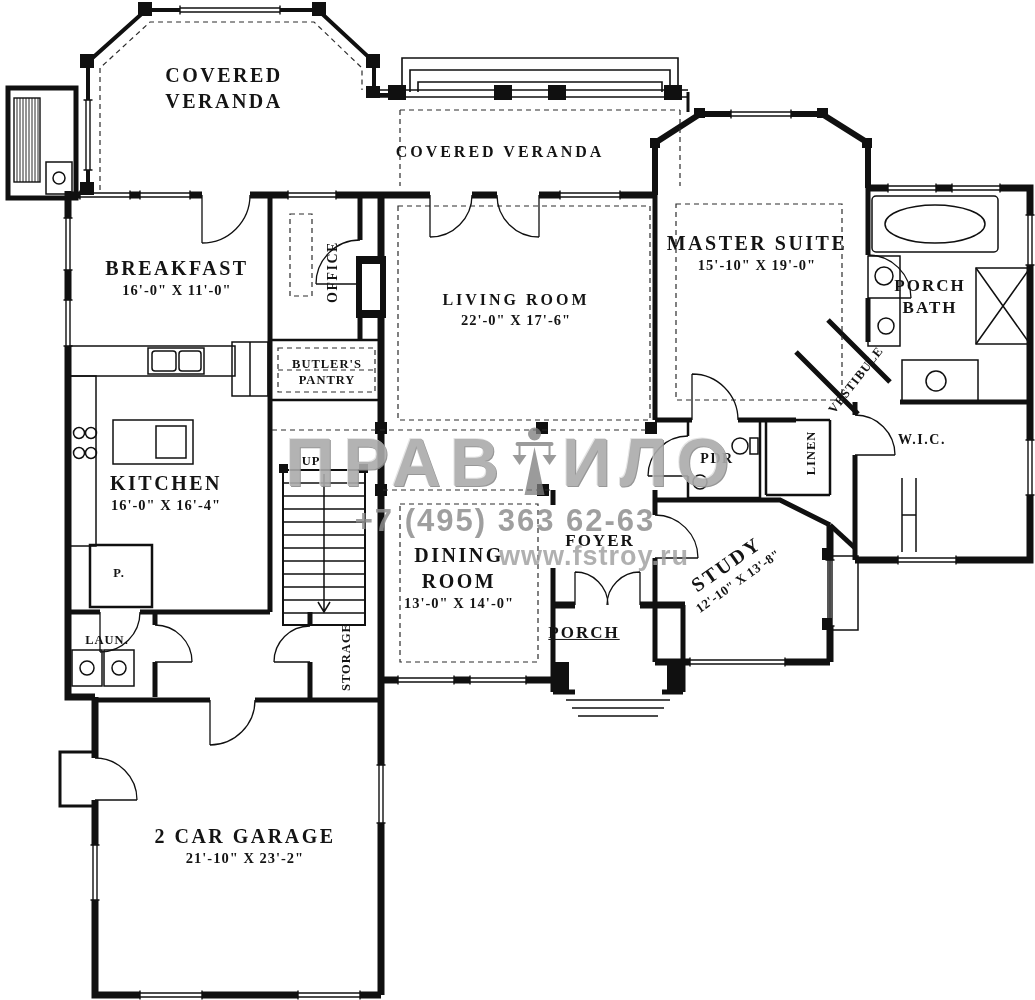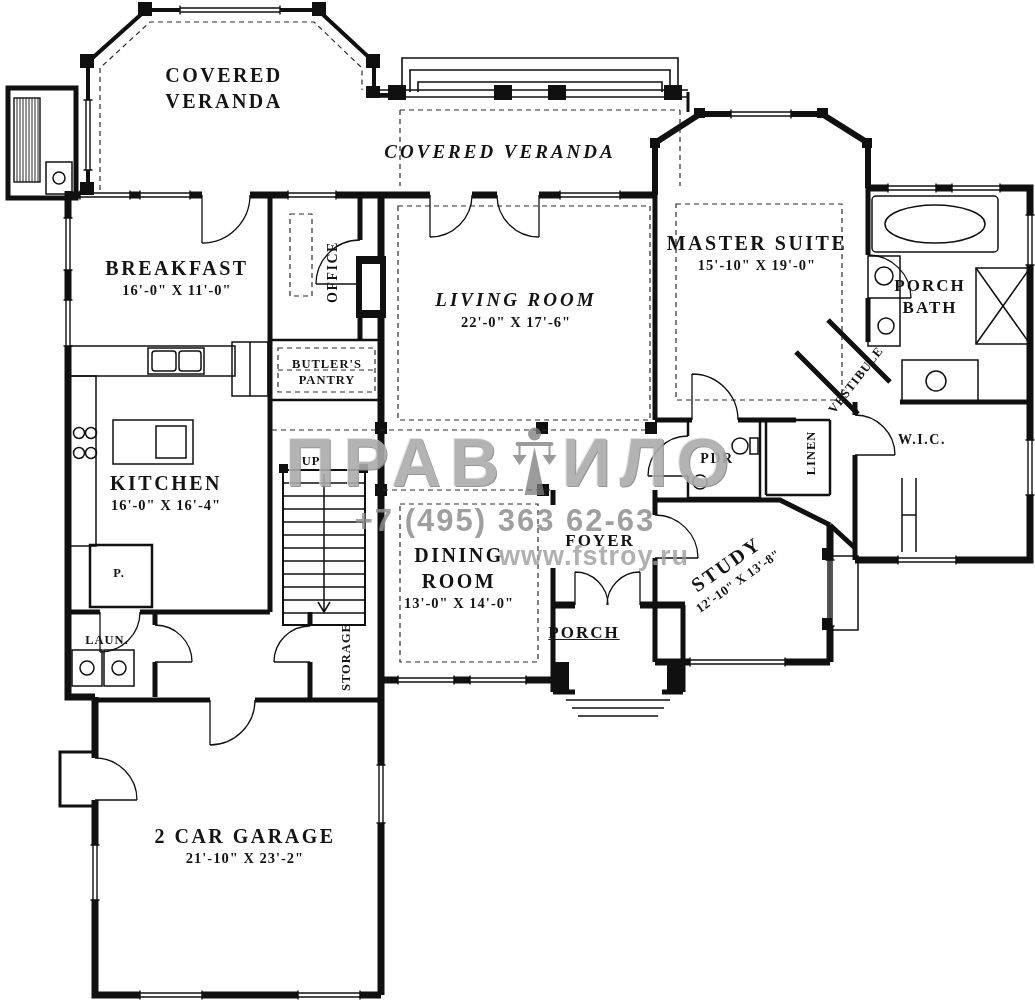--- a/index.html
+++ b/index.html
@@ -2,21 +2,21 @@
 <html><head>
 <meta charset="utf-8">
 <style>
   html,body{margin:0;padding:0;background:#ffffff;}
   .stage{position:relative;width:1035px;height:1000px;background:#ffffff;overflow:hidden;
          font-family:"Liberation Serif", serif;}
   .plan-svg{position:absolute;left:0;top:0;z-index:1;}
   .lbl{position:absolute;z-index:2;transform:translate(-50%,-50%);text-align:center;
        color:#141414;font-weight:700;white-space:nowrap;line-height:1.3;}
   .nm{font-size:20px;letter-spacing:2.5px;}
-  .nm-lg{font-size:19px;letter-spacing:3px;font-style:italic;}
+  .nm-lg{font-size:16px;letter-spacing:3px;}
   .nm-md{font-size:17px;letter-spacing:2px;}
   .nm-sm{font-size:14px;letter-spacing:1.5px;}
   .nm-xs{font-size:12.5px;letter-spacing:1px;}
   .dims{font-size:14.5px;letter-spacing:1px;font-weight:700;}
   .dims-sm{font-size:13px;letter-spacing:.5px;font-weight:700;}
   .wm{position:absolute;z-index:3;transform:translate(-50%,-50%);white-space:nowrap;
       font-family:"Liberation Sans", sans-serif;}
   .wm-brand{display:flex;align-items:center;gap:4px;font-size:68px;font-weight:700;
       letter-spacing:9px;color:#ababab;opacity:.9;
       text-shadow:1px 1px 0 #8c8c8c,-1px -1px 0 #e2e2e2;}

